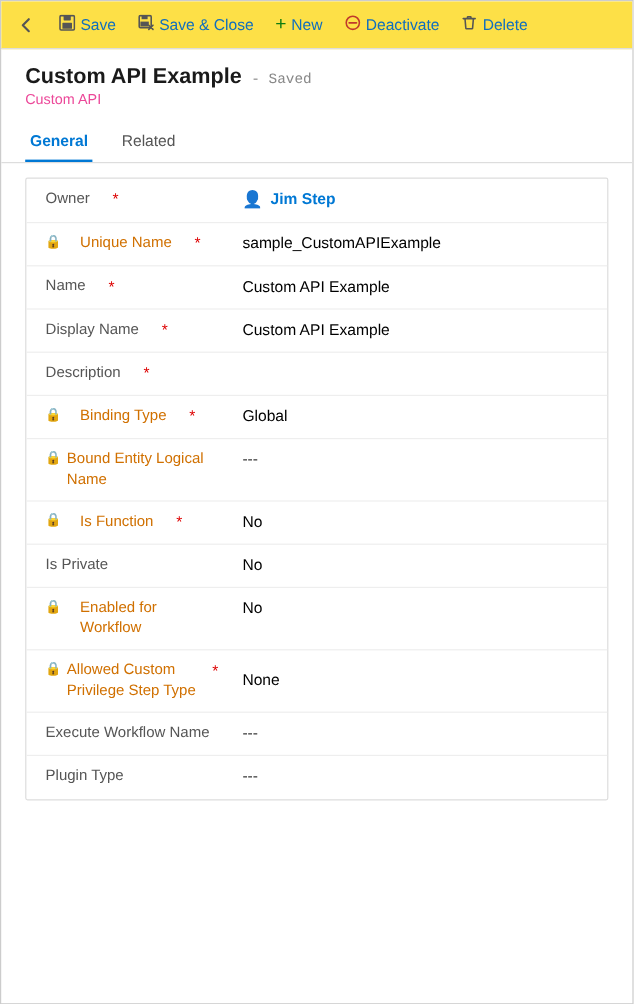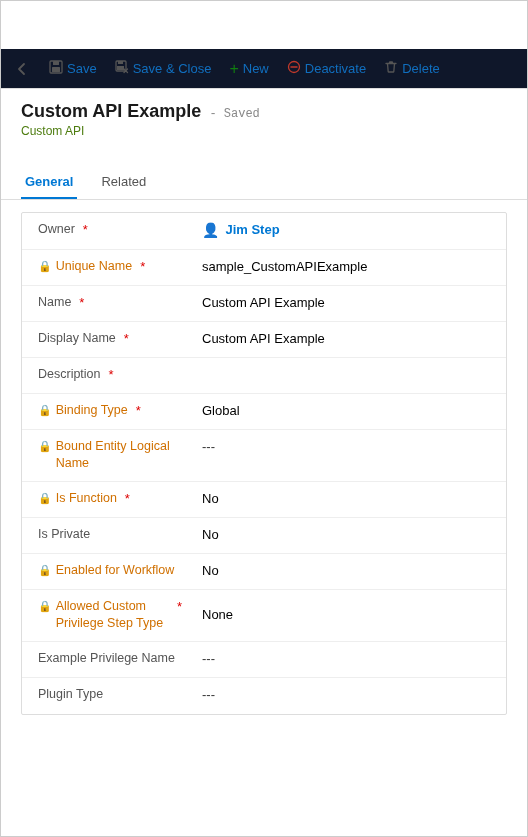--- a/index.html
+++ b/index.html
@@ -13,23 +13,22 @@
       border: 1px solid #ccc;
       overflow-x: hidden;
     }
 
     
     .toolbar {
       display: flex;
       align-items: center;
       padding: 6px 10px;
       border-bottom: 1px solid #ddd;
-      background: #0f172a;
+      background: #fde047;
       gap: 2px;
-      margin-top: 48px;
     }
     .toolbar-back {
       display: flex;
       align-items: center;
       margin-right: 6px;
       color: #555;
       cursor: pointer;
       padding: 4px;
     }
     .toolbar-btn {
@@ -65,30 +64,30 @@
       font-weight: 600;
       color: #1a1a1a;
     }
     .saved-badge {
       font-size: 12px;
       color: #888;
       font-family: Liberation Mono, monospace;
     }
     .page-subtitle {
       font-size: 12px;
-      color: #4d7c0f;
+      color: #ec4899;
       margin-top: 2px;
     }
 
     
     .tabs {
       display: flex;
       padding: 0 20px;
       border-bottom: 1px solid #ddd;
-      margin-top: 24px;
+      margin-top: 8px;
     }
     .tab {
       padding: 8px 4px;
       margin-right: 20px;
       font-size: 13px;
       cursor: pointer;
       color: #555;
       border-bottom: 2px solid transparent;
     }
     .tab.active {
@@ -111,21 +110,21 @@
     }
     .form-row:last-child { border-bottom: none; }
     .field-label {
       width: 170px;
       min-width: 170px;
       padding: 8px 10px 8px 16px;
       font-size: 12.5px;
       color: #555;
       display: flex;
       align-items: flex-start;
-      gap: 4px;
+      gap: 15px;
       line-height: 1.4;
     }
     .field-label.locked {
       color: #d07000;
     }
     .lock-icon {
       font-size: 11px;
       margin-top: 1px;
       flex-shrink: 0;
     }
@@ -338,21 +337,21 @@
         <span class="required-star">*</span>
       </div>
     </div>
     <div class="field-value" style="align-self:center;">
       <span>None</span>
     </div>
   </div>
 
   <div class="form-row">
     <div class="field-label">
-      <span>Example Privilege Name</span>
+      <span>Execute Workflow Name</span>
     </div>
     <div class="field-value empty-val">
       <span>---</span>
     </div>
   </div>
 
   <div class="form-row">
     <div class="field-label">
       <span>Plugin Type</span>
     </div>

